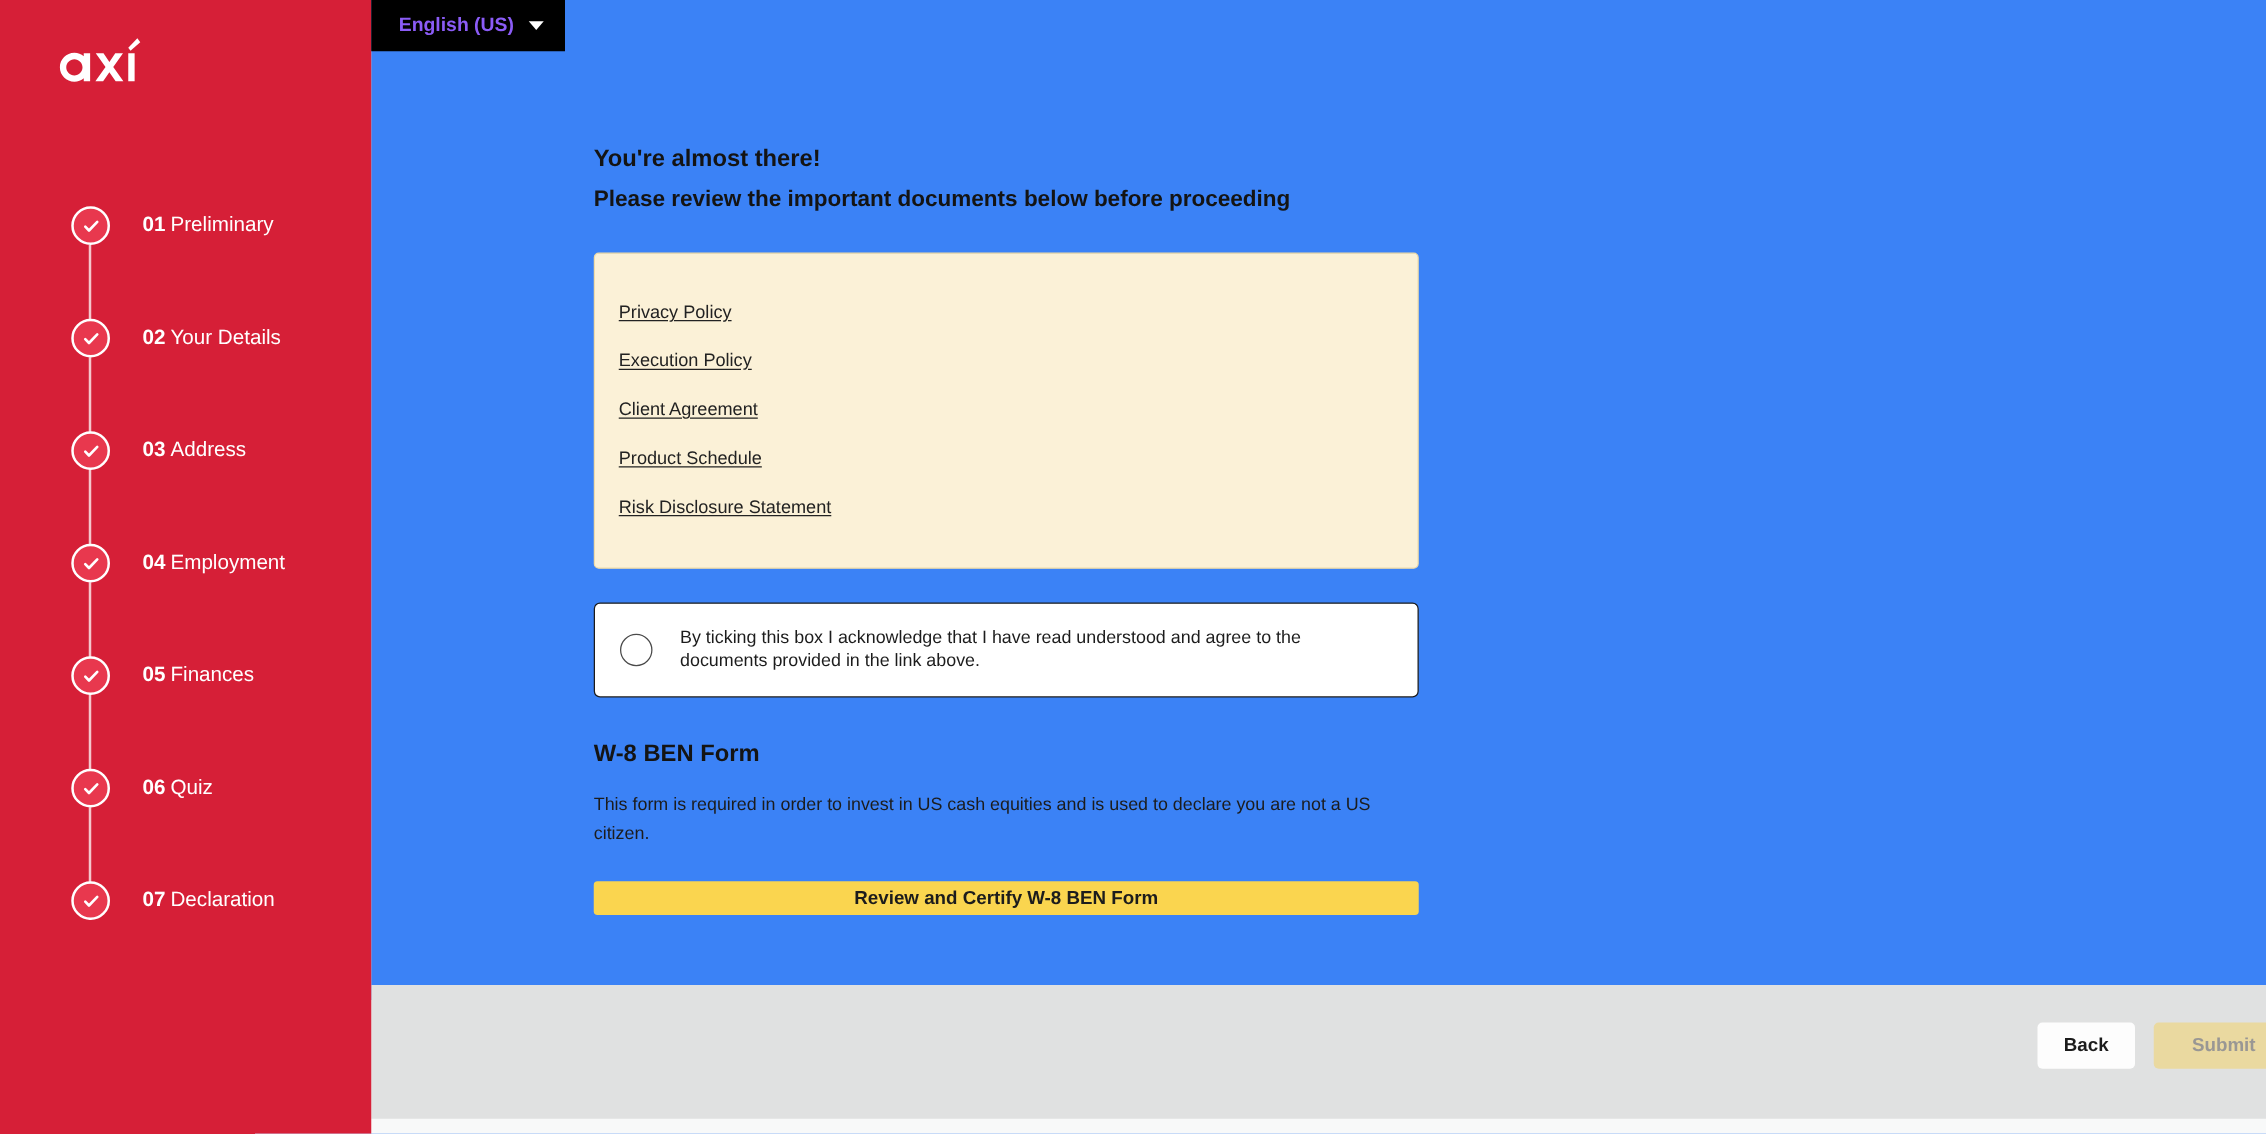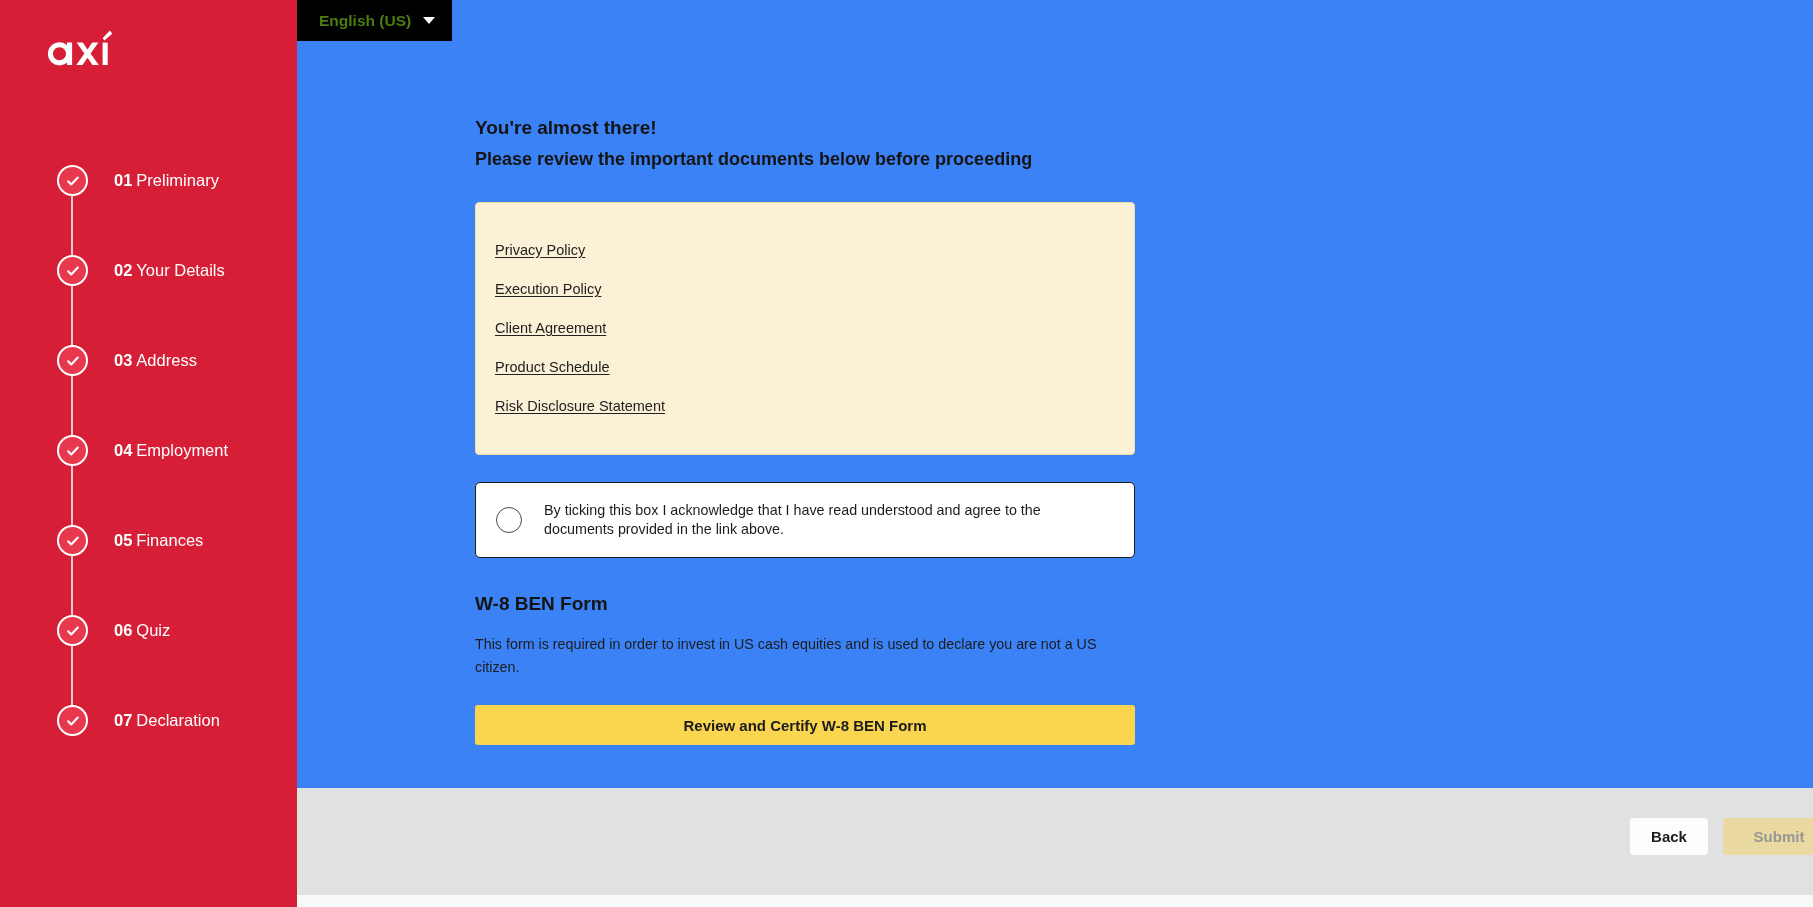--- a/index.html
+++ b/index.html
@@ -91,21 +91,21 @@
     margin-right: 4px;
   }
 
   
   .lang-pill {
     position: absolute;
     left: 297px;
     top: 0;
     height: 41px;
     background: #000000;
-    color: #4d7c0f;
+    color: #8b5cf6;
     display: flex;
     align-items: center;
     padding: 0 17px 0 22px;
     font-size: 15.5px;
     font-weight: bold;
     z-index: 10;
     cursor: pointer;
   }
 
   .lang-caret {
@@ -210,21 +210,21 @@
     margin-top: 18px;
     font-size: 14.3px;
     line-height: 23px;
     color: #1c1c1c;
     max-width: 645px;
   }
 
   .w8-button {
     margin-top: 26px;
     width: 100%;
-    height: 40px;
+    height: 27px;
     background: #fad54f;
     border: none;
     border-radius: 3px;
     font-family: "Liberation Sans", sans-serif;
     font-size: 15px;
     font-weight: bold;
     color: #1c1c1c;
     cursor: pointer;
   }
 

